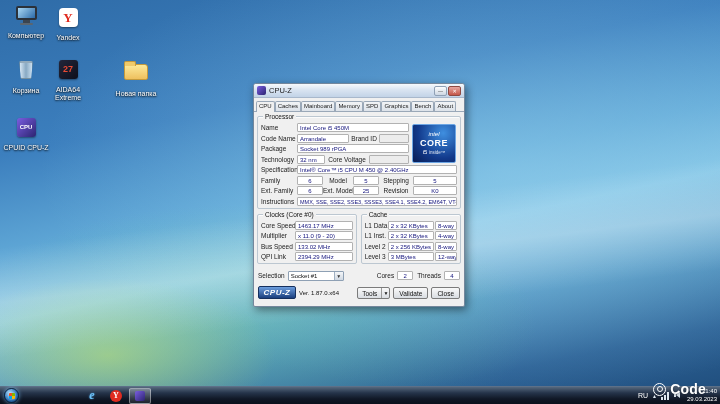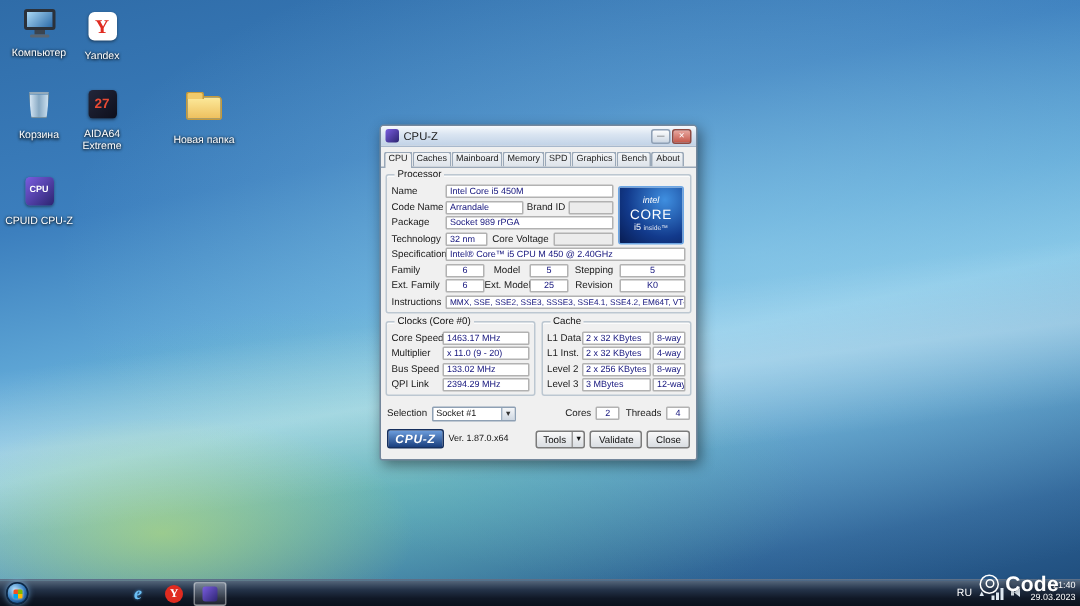--- a/index.html
+++ b/index.html
@@ -84,21 +84,21 @@
   .w16{width:16px}.w22{width:22px}.w26{width:26px}.w28{width:28px}
   .w30{width:30px}.w34{width:34px}.w36{width:36px}
   .flex1{flex:1; min-width:0;}
   .rlogo { margin-right:48px; }
 
   .intel-logo { position:absolute; top:7px; right:4px; width:44px; height:39px;
     background:radial-gradient(circle at 72% 22%, #3f8fe0, #123a8c 60%, #081c52);
     border:1px solid #6da6e4; border-radius:2px; color:#fff;
     display:flex; flex-direction:column; align-items:center; justify-content:center; line-height:1.2; }
   .intel-brand { font-size:6px; font-style:italic; }
-  .intel-core { font-size:9px; font-weight:normal; letter-spacing:0.5px;text-align:center; }
+  .intel-core { font-size:9px; font-weight:bold; letter-spacing:0.5px;text-align:center; }
   .intel-sub { font-size:6px; }
   .intel-sub .inside { font-size:4.5px; opacity:0.85; }
 
   .cols { display:flex; gap:4px; }
   .cols .group { flex:1; }
   .cache-row .field { margin-left:1px; }
 
   .sel-row { display:flex; align-items:center; margin:1px 1px 5px; height:11px; }
   .combo { display:flex; margin-left:3px; width:56px; height:10px; border:1px solid #8ea0b4;
     border-radius:1px; background:#fff; overflow:hidden; }

